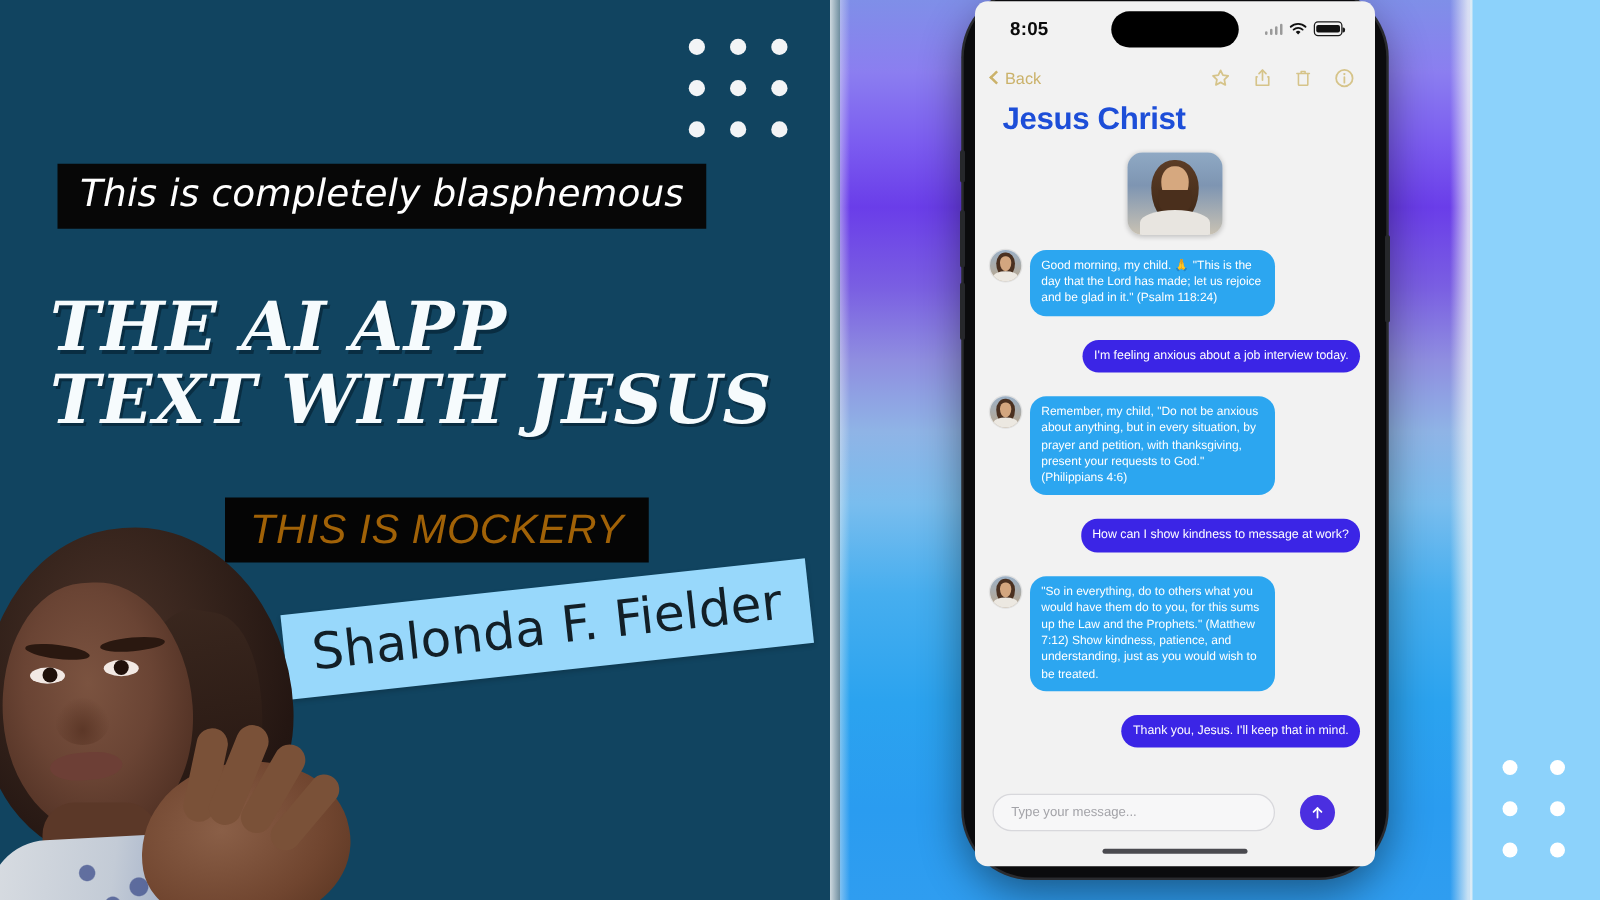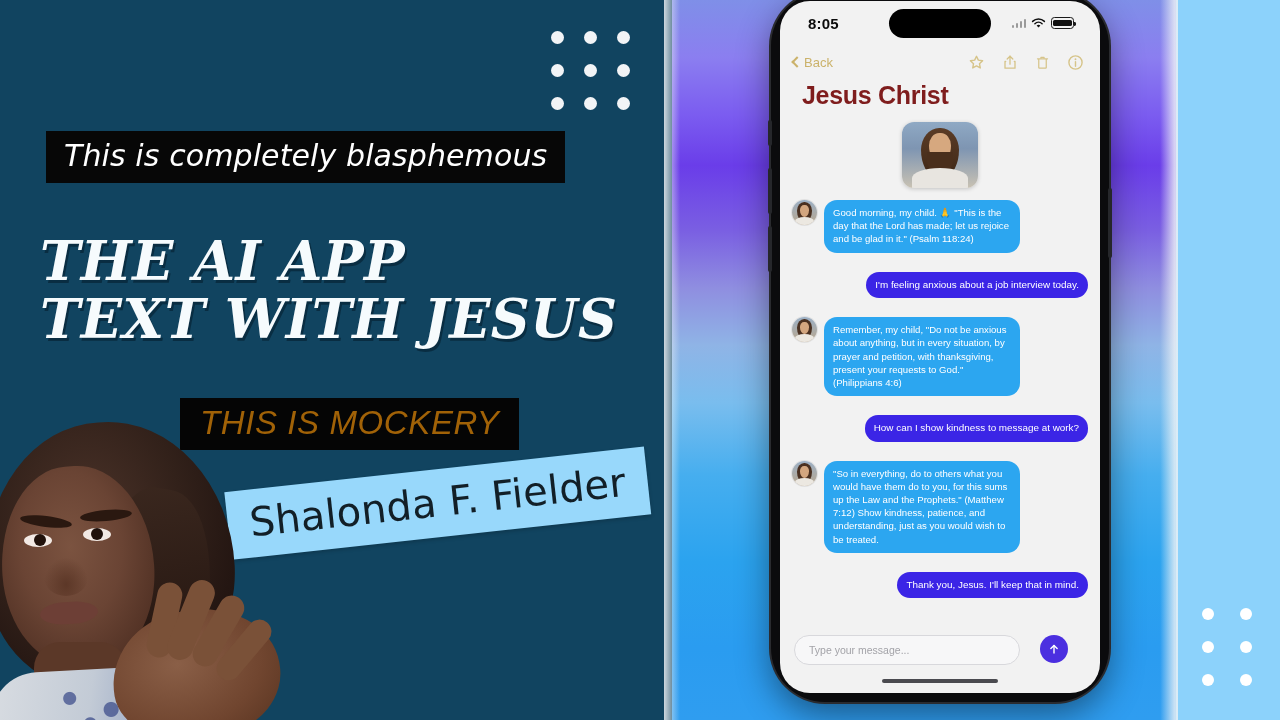--- a/index.html
+++ b/index.html
@@ -195,21 +195,21 @@
     padding:9px;
   }
   .phone-btn{ position:absolute; background:#26272b; border-radius:2px; }
   .phone-btn.silent{ left:-3px; top:128px; width:4px; height:26px; }
   .phone-btn.volup{ left:-3px; top:176px; width:4px; height:46px; }
   .phone-btn.voldn{ left:-3px; top:234px; width:4px; height:46px; }
   .phone-btn.power{ right:-3px; top:196px; width:4px; height:70px; }
 
   .screen{
     position:relative; width:100%; height:100%;
-    background:#f2f2f2; border-radius:30px; overflow:hidden;
+    background:#f2f2f2; border-radius:10px; overflow:hidden;
     display:flex; flex-direction:column;
   }
 
   
   .status-bar{
     position:relative; height:44px; flex:0 0 44px;
     display:flex; align-items:center; justify-content:space-between;
     padding:0 26px 0 28px;
   }
   .status-time{
@@ -251,21 +251,21 @@
     font-size:13px; color:#cbb26a; font-weight:500;
     font-family:"Liberation Sans", sans-serif;
   }
   .nav-actions{ display:flex; align-items:center; gap:17px; }
   .nav-actions svg{ display:block; }
 
   
   .chat-title{
     flex:0 0 auto; padding:2px 0 6px 22px;
     font-family:"Liberation Sans", sans-serif;
-    font-weight:700; font-size:25px; color:#7f1d1d; letter-spacing:-.3px;
+    font-weight:700; font-size:25px; color:#1d4ed8; letter-spacing:-.3px;
   }
 
   
   .avatar-wrap{ flex:0 0 auto; display:flex; justify-content:center; padding:6px 0 10px; }
   .jesus-avatar{
     width:76px; height:66px; border-radius:12px; overflow:hidden;
     box-shadow:0 1px 4px rgba(0,0,0,.2);
     background:linear-gradient(180deg,#8fa9c4 0%, #7e95b2 40%, #c9c2b3 100%);
     position:relative;
   }
@@ -319,21 +319,21 @@
   }
   .bubble.jesus{ background:#2ca6f0; border-radius:13px; }
   .bubble.user{
     background:#3b25e6; border-radius:13px; max-width:248px;
     font-size:9.9px; line-height:13.5px;
   }
 
   
   .composer{
     flex:0 0 auto; padding:8px 32px 4px 14px;
-    display:flex; gap:20px;
+    display:flex; align-items:center; gap:20px;
   }
   .msg-input{
     flex:1 1 auto; height:30px; border-radius:16px;
     border:1px solid #d8d8dc; background:#f7f7f8;
     display:flex; align-items:center; padding:0 14px;
     font-size:10.5px; color:#a3a3a8;
     font-family:"Liberation Sans", sans-serif;
   }
   .send-btn{
     flex:0 0 auto; width:28px; height:28px; border-radius:50%;

